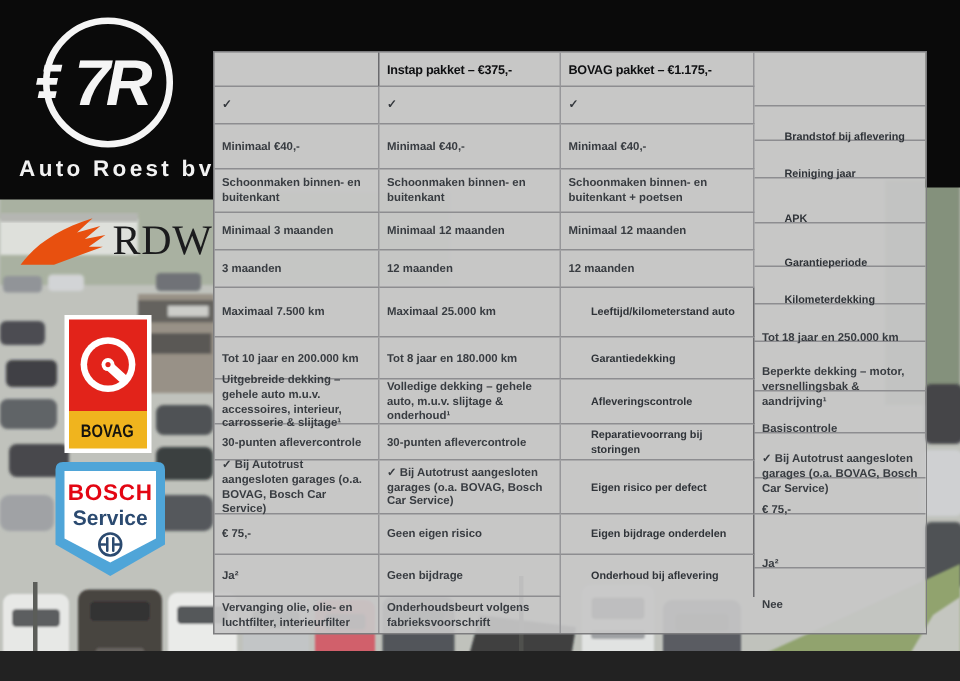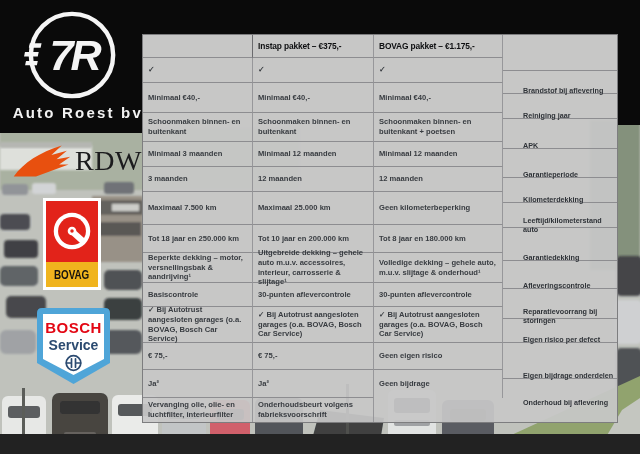--- a/index.html
+++ b/index.html
@@ -18,21 +18,21 @@
   .brand{position:absolute;left:0;top:0;width:143px;height:133px;}
   .brand .ring{position:absolute;left:21px;top:6px;width:102px;height:98px;}
   .brand .name{position:absolute;left:0;top:104px;width:143px;text-align:right;
                color:#f2f2f2;font-weight:bold;font-size:15px;letter-spacing:2.2px;}
 
   
   .rdw{position:absolute;left:12px;top:140px;display:flex;align-items:center;gap:3px;}
   .rdw .word{font-family:"Liberation Serif",serif;font-size:28px;color:#1b1b1d;letter-spacing:.5px;line-height:1;}
 
   
-  .bovag{position:absolute;left:43px;top:198px;width:58px;height:92px;background:#fff;
+  .bovag{position:absolute;left:43px;top:210px;width:58px;height:92px;background:#fff;
          box-sizing:border-box;padding:3px;display:flex;flex-direction:column;}
   .bovag-top{flex:1;background:var(--bovag_red,#e2231a);position:relative;}
   .bovag-top svg{position:absolute;left:50%;top:50%;transform:translate(-50%,-50%);}
   .bovag-band{height:25px;background:var(--bovag_yellow,#f0b41e);display:flex;align-items:center;justify-content:center;}
   .bovag-band span{font-weight:bold;font-size:12px;color:#15130f;transform:scaleX(.82);letter-spacing:0;}
 
   
   .bosch{position:absolute;left:36px;top:307px;width:75px;height:78px;}
 
   
@@ -208,21 +208,20 @@
     <div class="c">Minimaal 12 maanden</div>
 
     <div class="c lbl">Garantieperiode</div>
     <div class="c">3 maanden</div>
     <div class="c">12 maanden</div>
     <div class="c">12 maanden</div>
 
     <div class="c lbl">Kilometerdekking</div>
     <div class="c">Maximaal 7.500 km</div>
     <div class="c">Maximaal 25.000 km</div>
-    <div class="c">Geen kilometerbeperking</div>
 
     <div class="c lbl">Leeftijd/kilometerstand auto</div>
     <div class="c">Tot 18 jaar en 250.000 km</div>
     <div class="c">Tot 10 jaar en 200.000 km</div>
     <div class="c">Tot 8 jaar en 180.000 km</div>
 
     <div class="c lbl">Garantiedekking</div>
     <div class="c">Beperkte dekking – motor, versnellingsbak &amp; aandrijving¹</div>
     <div class="c">Uitgebreide dekking – gehele auto m.u.v. accessoires, interieur, carrosserie &amp; slijtage¹</div>
     <div class="c">Volledige dekking – gehele auto, m.u.v. slijtage &amp; onderhoud¹</div>
@@ -241,17 +240,18 @@
     <div class="c">€ 75,-</div>
     <div class="c">€ 75,-</div>
     <div class="c">Geen eigen risico</div>
 
     <div class="c lbl">Eigen bijdrage onderdelen</div>
     <div class="c">Ja²</div>
     <div class="c">Ja²</div>
     <div class="c">Geen bijdrage</div>
 
     <div class="c lbl">Onderhoud bij aflevering</div>
+    <div class="c">Nee</div>
     <div class="c">Vervanging olie, olie- en luchtfilter, interieurfilter</div>
     <div class="c">Onderhoudsbeurt volgens fabrieksvoorschrift</div>
   </div>
 
 </div>
 
 </body></html>

